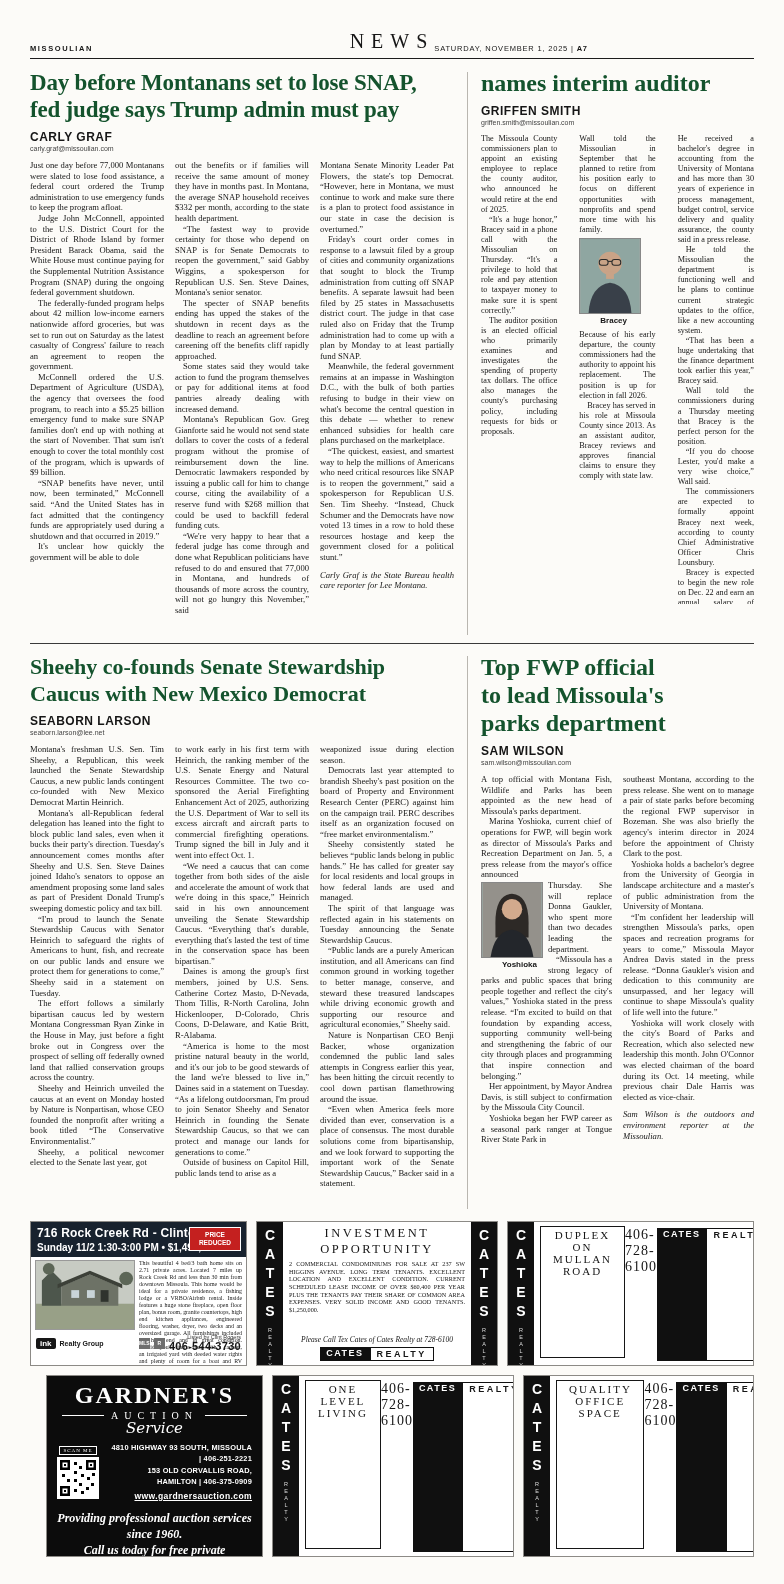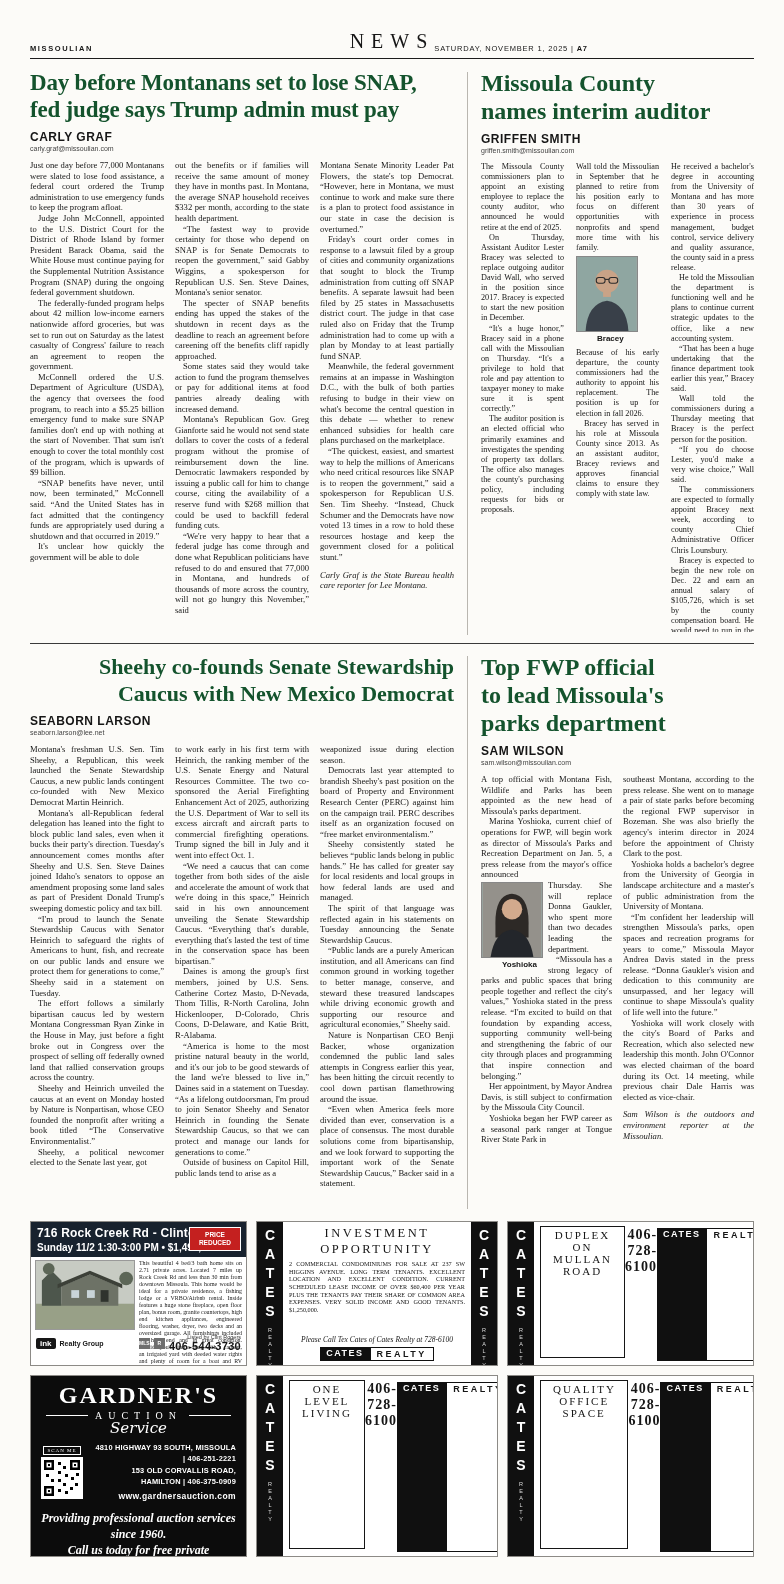--- a/index.html
+++ b/index.html
@@ -21,48 +21,48 @@
   .sec-left { width:424px; flex:0 0 424px; }
   .vrule { flex:0 0 1px; background:#b9b6b0; margin:3px 13px 0 13px; }
   .sec-right { flex:1; min-width:0; }
   .hdiv { border:0; border-top:1px solid #3a3a3a; margin:8px 0 9px; }
 
   
   .headline { font-weight:bold; color:#14532d; margin-bottom:7px; }
   .hl-line { display:block; white-space:nowrap; overflow:hidden; }
   .hl-snap .hl-line { font-size:23px; line-height:27px; letter-spacing:-.2px; }
   .hl-county .hl-line { font-size:24px; line-height:28px; }
-  .hl-sheehy .hl-line { font-size:22px; line-height:27px;text-align:right; }
+  .hl-sheehy .hl-line { font-size:22px; line-height:27px; }
   .hl-fwp .hl-line { font-size:24px; line-height:28px; }
   .byline { font-family:"Liberation Sans",sans-serif; font-weight:bold; font-size:12px; letter-spacing:.5px; }
   .byline-email { font-family:"Liberation Sans",sans-serif; font-size:7px; color:#444; margin:1px 0 8px; }
 
   
   .cols { display:flex; gap:11px; overflow:hidden; text-align:justify; }
   .cols-top { height:470px; }
   .cols-mid { height:468px; }
   .cols-fwp { height:430px; }
   .col { flex:1; min-width:0; font-size:8.6px; line-height:10.6px; }
-  .cols-narrow { gap:12px; }
+  .cols-narrow { gap:22px; }
   .cols-narrow .col { font-size:8.2px; line-height:10.1px; }
   .col p { text-indent:0; }
   .col p + p { text-indent:8px; }
   .tagline { font-style:italic; margin-top:7px; }
   .headshot-fig { margin:3px 0 4px; width:62px; }
   .headshot-fig.float { float:left; margin:2px 5px 2px 0; }
   .headshot { width:62px; height:76px; overflow:hidden; background:#9aa7a3; border:.5px solid #888; }
   .headshot svg { display:block; width:100%; height:100%; }
   .photo-caption { font-family:"Liberation Sans",sans-serif; font-weight:bold; font-size:8px; margin-top:2px;padding-left:21px; }
 
   
   .ads { margin-top:12px; }
   .ads-row { display:flex; gap:9px; }
   .ads-row + .ads-row { margin-top:9px; }
   .ads-row1 { height:145px; }
-  .ads-row2 { height:182px; }
+  .ads-row2 { height:182px;margin-left:16px; }
   .ad { border:1px solid #8c8a86; background:#fff; overflow:hidden; position:relative; }
   .ad-w1 { flex:0 0 217px; }
   .ad-w2 { flex:0 0 242px; }
   .ad-w3 { flex:1; }
 
   
   .rc-head { background:#18222e; color:#fff; padding:4px 6px 4px; position:relative; font-family:"Liberation Sans",sans-serif; }
   .rc-addr { font-size:12px; font-weight:bold; letter-spacing:.2px; }
   .rc-sub { font-size:10px; font-weight:bold; margin-top:2px; }
   .rc-badge { position:absolute; top:5px; right:5px; background:#c4201f; border:1px solid #fff; color:#fff; font-size:6.5px; font-weight:bold; text-align:center; line-height:1.25; padding:3px 4px; width:52px; }
@@ -87,42 +87,42 @@
   .cl-cates { background:#101010; color:#fff; font-family:"Liberation Sans",sans-serif; font-weight:bold; font-size:9px; letter-spacing:1.5px; padding:1px 6px; }
   .cl-realty { border:1.5px solid #101010; font-family:"Liberation Sans",sans-serif; font-weight:bold; font-size:9px; letter-spacing:2.5px; padding:1px 6px; }
   .ad-cates { display:flex; }
   .cates-content { flex:1; min-width:0; padding:3px 6px 4px; display:flex; }
   .ad-title-box { border:1px solid #161616; width:fit-content; margin:1px auto 3px; padding:2px 12px; font-size:11px; letter-spacing:2px; text-align:center; }
   .cates-row { display:flex; gap:5px; align-items:flex-start; flex:1; overflow:hidden; }
   .cates-body { flex:1; font-size:6px; line-height:7.4px; text-align:justify; letter-spacing:.1px; }
   .cates-photo { flex:0 0 82px; height:56px; border:.5px solid #999; }
   .cates-photo svg { display:block; width:100%; height:100%; }
   .cates-call { font-style:italic; text-align:center; font-size:7.5px; margin-top:2px; }
-  .cates-phone { text-align:right; font-weight:bold; font-size:14px; letter-spacing:1px; margin-top:2px; }
+  .cates-phone { text-align:left; font-weight:normal; font-size:14px; letter-spacing:1px; margin-top:2px; }
 
   
   .ad-inv { display:flex; }
   .inv-center { flex:1; min-width:0; padding:4px 6px; display:flex; flex-direction:column; }
   .inv-title { text-align:center; font-size:12.5px; letter-spacing:2.5px; line-height:1.25; margin-bottom:3px; }
   .inv-body { font-size:6.2px; line-height:7.6px; text-align:justify; flex:1; overflow:hidden; }
 
   
   .ad-gard { background:#0c0c0c; color:#fff; padding:6px 8px; display:flex; flex-direction:column; }
   .gard-name { text-align:center; font-size:24px; font-weight:bold; letter-spacing:2px; }
   .gard-sub { display:flex; align-items:center; justify-content:center; gap:7px; margin-top:1px; }
   .gard-sub .ln { height:1px; background:#fff; width:42px; }
   .gard-sub .tx { font-size:10px; letter-spacing:6px; }
   .gard-script { text-align:center; font-style:italic; font-size:15px; margin-top:-2px; font-family:"DejaVu Serif",serif; }
   .gard-mid { display:flex; align-items:center; gap:9px; margin:5px 2px 0;text-align:right; }
   .qr-wrap { display:flex; flex-direction:column; align-items:center; gap:2px; }
   .scan-me { font-size:5px; letter-spacing:1px; border:.5px solid #fff; padding:1px 3px; }
   .qr { width:42px; height:42px; background:#fff; }
   .qr svg { display:block; width:100%; height:100%; }
   .gard-addrs { font-family:"Liberation Sans",sans-serif; font-weight:bold; font-size:7.4px; line-height:1.55; letter-spacing:.2px; }
-  .gard-web { font-size:8.5px; margin-top:2px; letter-spacing:.4px; }
+  .gard-web { font-size:8.5px; margin-top:2px; letter-spacing:.4px;text-decoration:underline; }
   .gard-tag { text-align:center; font-style:italic; font-weight:bold; font-size:12px; line-height:1.35; margin-top:7px; }
 </style>
 </head>
 <body>
 
 <div class="page">
 
   <header class="masthead">
     <span class="mh-left">MISSOULIAN</span>
     <span class="mh-center">NEWS</span>
@@ -165,29 +165,27 @@
               <p>Meanwhile, the federal government remains at an impasse in Washington D.C., with the bulk of both parties refusing to budge in their view on what's become the central question in this debate — whether to renew enhanced subsidies for health care plans purchased on the marketplace.</p>
               <p>“The quickest, easiest, and smartest way to help the millions of Americans who need critical resources like SNAP is to reopen the government,” said a spokesperson for Republican U.S. Sen. Tim Sheehy. “Instead, Chuck Schumer and the Democrats have now voted 13 times in a row to hold these resources hostage and keep the government closed for a political stunt.”</p>
             </div>
           <p class="tagline">Carly Graf is the State Bureau health care reporter for Lee Montana.</p>
         </div>
       </div>
     </section>
     <div class="vrule"></div>
     <section class="sec-right">
       <h1 class="headline hl-county">
-        <span class="hl-line">Missoula County</span>
         <span class="hl-line">names interim auditor</span>
       </h1>
       <div class="byline">GRIFFEN SMITH</div>
       <div class="byline-email">griffen.smith@missoulian.com</div>
       <div class="cols cols-narrow cols-top">
         <div class="col">
             <p>The Missoula County commissioners plan to appoint an existing employee to replace the county auditor, who announced he would retire at the end of 2025.</p>
-            <p>On Thursday, Assistant Auditor Lester Bracey was selected to replace outgoing auditor David Wall, who served in the position since 2017. Bracey is expected to start the new position in December.</p>
             <p>“It's a huge honor,” Bracey said in a phone call with the Missoulian on Thursday. “It's a privilege to hold that role and pay attention to taxpayer money to make sure it is spent correctly.”</p>
             <p>The auditor position is an elected official who primarily examines and investigates the spending of property tax dollars. The office also manages the county's purchasing policy, including requests for bids or proposals.</p>
           </div>
         <div class="col">
           <div>
               <p>Wall told the Missoulian in September that he planned to retire from his position early to focus on different opportunities with nonprofits and spend more time with his family.</p>
             </div>
           <figure class="headshot-fig">
             <div class="headshot">
               <svg viewBox="0 0 60 76">

